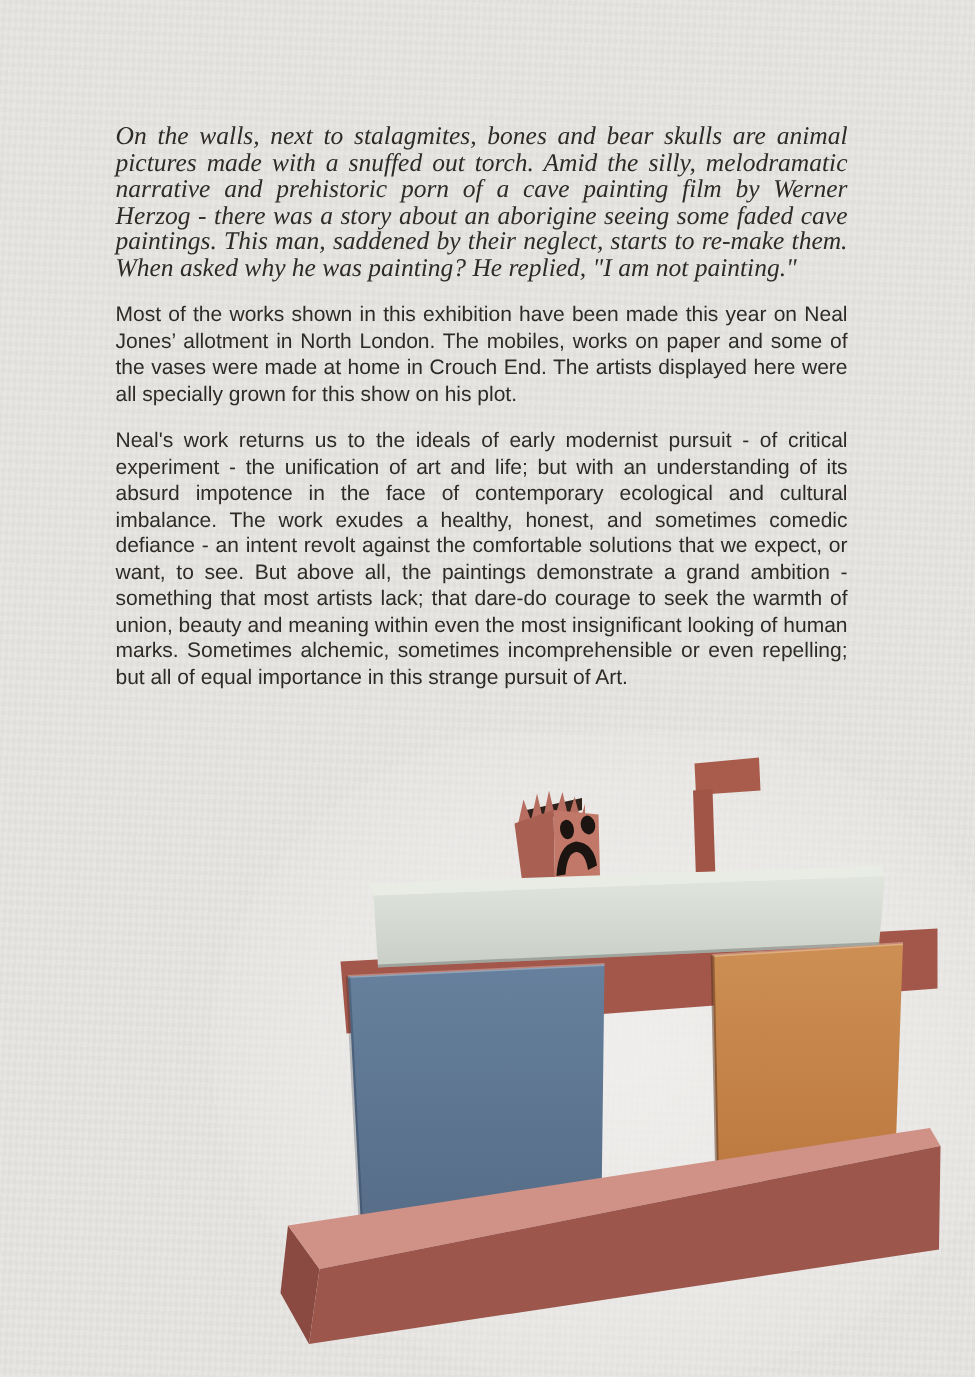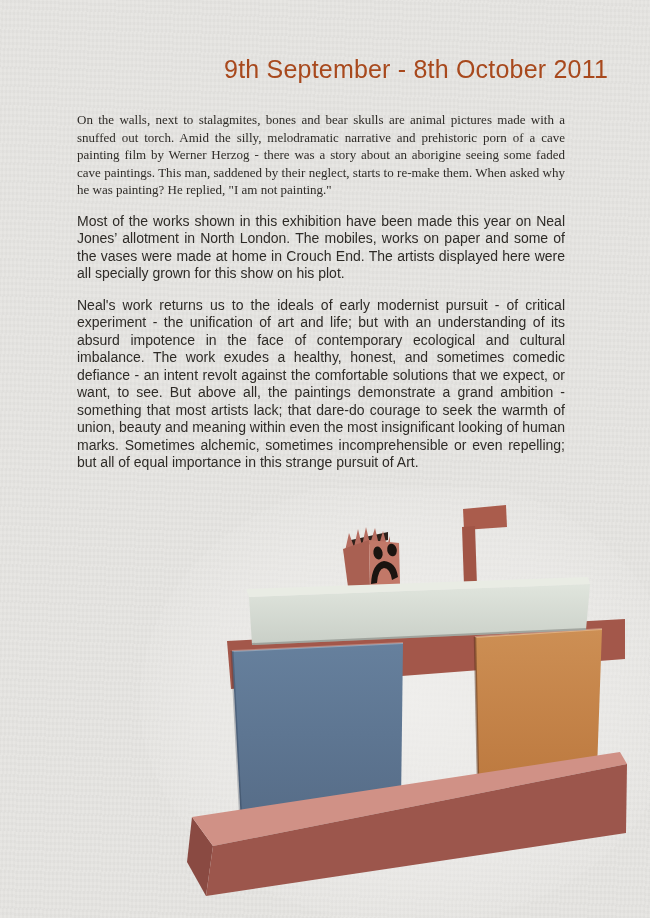--- a/index.html
+++ b/index.html
@@ -28,31 +28,31 @@
     color:#a8491d;
   }
   .content{width:488px;margin:27px 0 0 77px;}
   .para{
     margin:0 0 14px 0;
     text-align:justify;
     font-size:14px;line-height:17.5px;
   }
   .para.lead{
     font-family:"Liberation Serif", serif;
-    font-size:13px;
+    font-style:italic;
+    font-size:17px;
   }
   .artwork{position:absolute;left:0;top:488px;display:block;}
 </style>
 </head>
 <body>
 
 <div class="page">
 
   <div class="header">
-    <h1 class="title">9th September - 8th October 2011</h1>
   </div>
 
   <div class="content">
     <p class="para lead">On the walls, next to stalagmites, bones and bear skulls are animal pictures made with a snuffed out torch. Amid the silly, melodramatic narrative and prehistoric porn of a cave painting film by Werner Herzog - there was a story about an aborigine seeing some faded cave paintings. This man, saddened by their neglect, starts to re-make them. When asked why he was painting? He replied, "I am not painting."</p>
     <p class="para">Most of the works shown in this exhibition have been made this year on Neal Jones’ allotment in North London. The mobiles, works on paper and some of the vases were made at home in Crouch End. The artists displayed here were all specially grown for this show on his plot.</p>
     <p class="para">Neal's work returns us to the ideals of early modernist pursuit - of critical experiment - the unification of art and life; but with an understanding of its absurd impotence in the face of contemporary ecological and cultural imbalance. The work exudes a healthy, honest, and sometimes comedic defiance - an intent revolt against the comfortable solutions that we expect, or want, to see. But above all, the paintings demonstrate a grand ambition - something that most artists lack; that dare-do courage to seek the warmth of union, beauty and meaning within even the most insignificant looking of human marks. Sometimes alchemic, sometimes incomprehensible or even repelling; but all of equal importance in this strange pursuit of Art.</p>
   </div>
 
   <svg class="artwork" width="650" height="430" viewBox="0 488 650 430" xmlns="http://www.w3.org/2000/svg">
     <defs>

